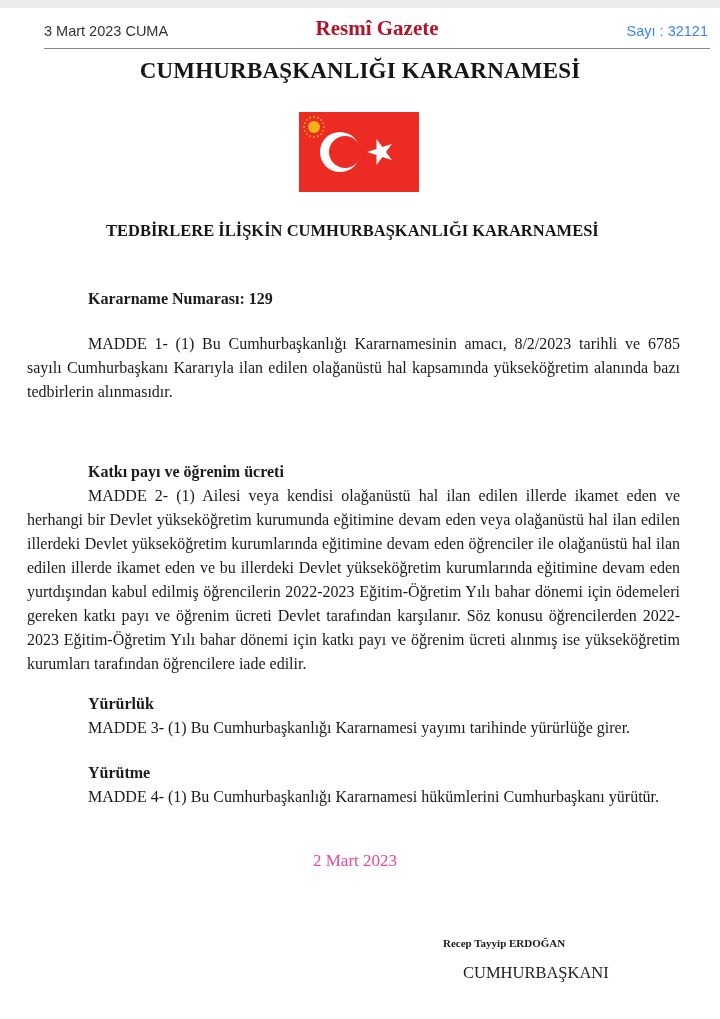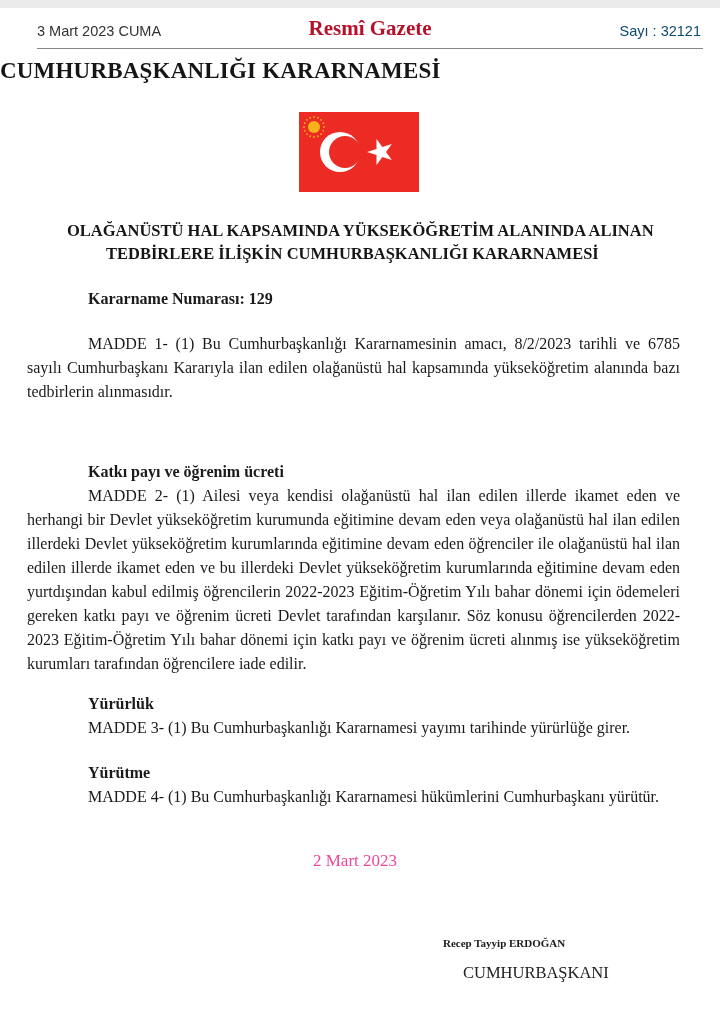--- a/index.html
+++ b/index.html
@@ -10,40 +10,40 @@
       position: relative;
       overflow: hidden;
       color: #1a1a1a;
       font-family: "Liberation Serif", "DejaVu Serif", serif;
     }
     .top-band {
       position: absolute; left: 0; top: 0; width: 720px; height: 8px;
       background: #ebebeb;
     }
     .gz-header {
-      position: absolute; left: 37px; top: 14px; width: 666px; height: 34px;
+      position: absolute; left: 44px; top: 14px; width: 666px; height: 34px;
       border-bottom: 1.5px solid #8a8580;
     }
     .gz-date {
       position: absolute; left: 0; top: 9px;
       font-family: "Liberation Sans", "DejaVu Sans", sans-serif;
       font-size: 14.5px; color: #333;
     }
     .gz-name {
       position: absolute; left: 0; right: 0; top: 2px; text-align: center;
       font-family: "Liberation Serif", serif;
       font-weight: bold; font-size: 21px; color: #b5122a;
     }
     .gz-issue {
       position: absolute; right: 2px; top: 9px;
       font-family: "Liberation Sans", "DejaVu Sans", sans-serif;
-      font-size: 14.5px; color: #0c4a6e;
+      font-size: 14.5px; color: #3b82f6;
     }
     .doc-title {
-      position: absolute; left: 0; width: 720px; top: 58px; 
+      position: absolute; left: 0; width: 720px; top: 58px; text-align: center;
       font-weight: bold; font-size: 23px; letter-spacing: 0.2px; color: #161616;
     }
     .flag {
       position: absolute; left: 299px; top: 112px; width: 120px; height: 80px;
     }
     .decree-title {
       position: absolute; left: 40px; width: 650px; top: 219px;
       font-weight: bold; font-size: 16.5px; line-height: 23px; color: #161616;
     }
     .decree-title .l1 { display: block; text-align: left; padding-left: 27px; }
@@ -104,21 +104,20 @@
         <circle cx="22.07" cy="7.93" r="0.9"></circle>
         <circle cx="24.24" cy="11.17" r="0.9"></circle>
       </g>
   </g>
   <circle cx="41" cy="40" r="20" fill="#ffffff"></circle>
   <circle cx="46" cy="40" r="16" fill="#ec2b25"></circle>
   <polygon fill="#ffffff" points="68,40 77.5,36.9 77.5,27 83.4,35 92.8,32 87,40 92.8,48 83.4,45 77.5,53 77.5,43.1"></polygon>
 </svg>
 
 <div class="decree-title">
-  <span class="l1">OLAĞANÜSTÜ HAL KAPSAMINDA YÜKSEKÖĞRETİM ALANINDA ALINAN</span>
   <span class="l2">TEDBİRLERE İLİŞKİN CUMHURBAŞKANLIĞI KARARNAMESİ</span>
 </div>
 
 <div class="decree-no">Kararname Numarası: 129</div>
 
 <div class="section" style="top:332px;">
   <p class="para"><span class="article">MADDE 1-</span><span> (1) Bu Cumhurbaşkanlığı Kararnamesinin amacı, 8/2/2023 tarihli ve 6785 sayılı Cumhurbaşkanı Kararıyla ilan edilen olağanüstü hal kapsamında yükseköğretim alanında bazı tedbirlerin alınmasıdır.</span></p>
 </div>
 
 <div class="section" style="top:460px;">

